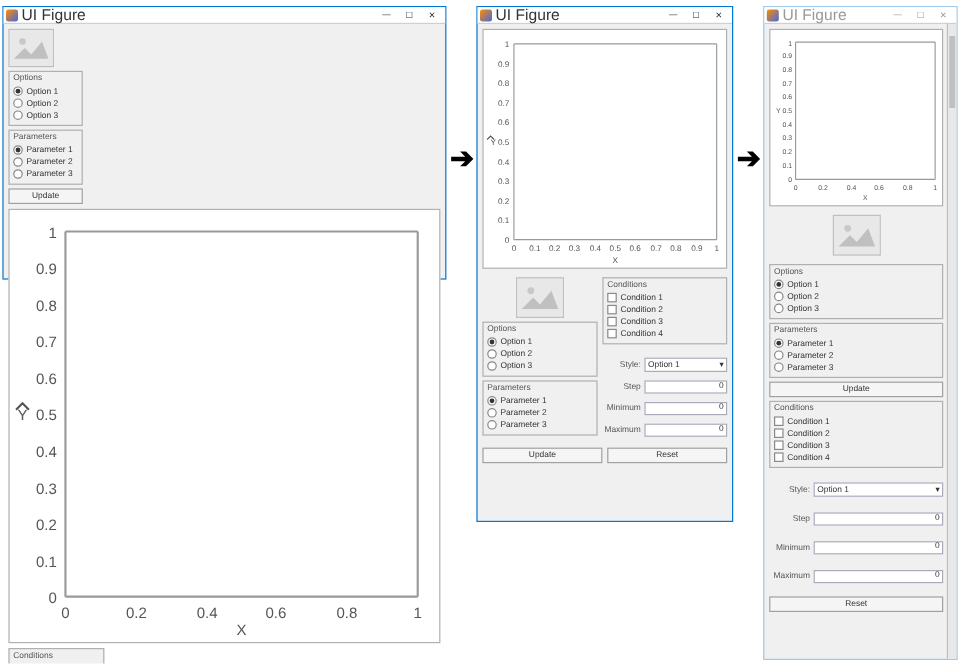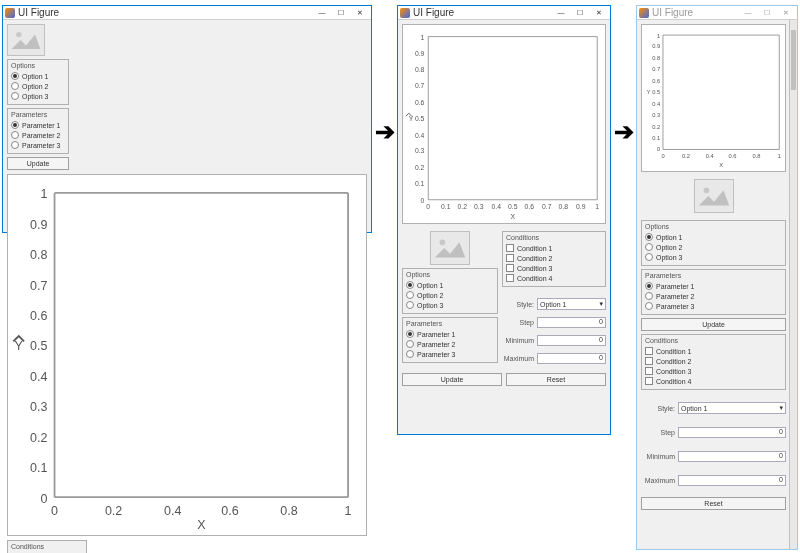--- a/index.html
+++ b/index.html
@@ -1,20 +1,20 @@
 <!DOCTYPE html>
 <html><head>
 <meta charset="utf-8">
 <style>
 *{box-sizing:border-box;margin:0;padding:0;font-family:"Segoe UI",Tahoma,sans-serif}
 body{background:#fff;width:800px;height:553px;position:relative;font-size:8px;color:#333}
 .win{position:absolute;border:1px solid #0078d7;background:#f0f0f0}
 .tbar{height:14px;background:#fff;display:flex;align-items:center;padding:0 2px;border-bottom:1px solid #d0d0d0}
 .tico{width:10px;height:10px;background:linear-gradient(135deg,#ff8c00,#4169e1);border-radius:2px;margin-right:3px}
-.ttxt{flex:1;font-size:10px;font-weight:500}
+.ttxt{flex:1;font-size:13px;font-weight:500}
 .wbtns{display:flex;gap:1px}
 .wbtn{width:18px;height:12px;display:flex;align-items:center;justify-content:center;font-size:7px}
 .body{padding:4px;display:flex;flex-direction:column;gap:3px}
 .row{display:flex;gap:4px}
 .col{display:flex;flex-direction:column;gap:3px}
 .thumb{width:38px;height:32px;background:#e8e8e8;border:1px solid #c0c0c0;display:flex;align-items:center;justify-content:center;position:relative}
 .thumb svg{width:100%;height:100%}
 .panel{border:1px solid #b0b0b0;background:#f0f0f0;padding:2px 3px 3px}
 .pttl{font-size:7px;margin-bottom:2px;color:#555}
 .radio,.chk{display:flex;align-items:center;gap:3px;font-size:7px;padding:1px 0;cursor:pointer}

